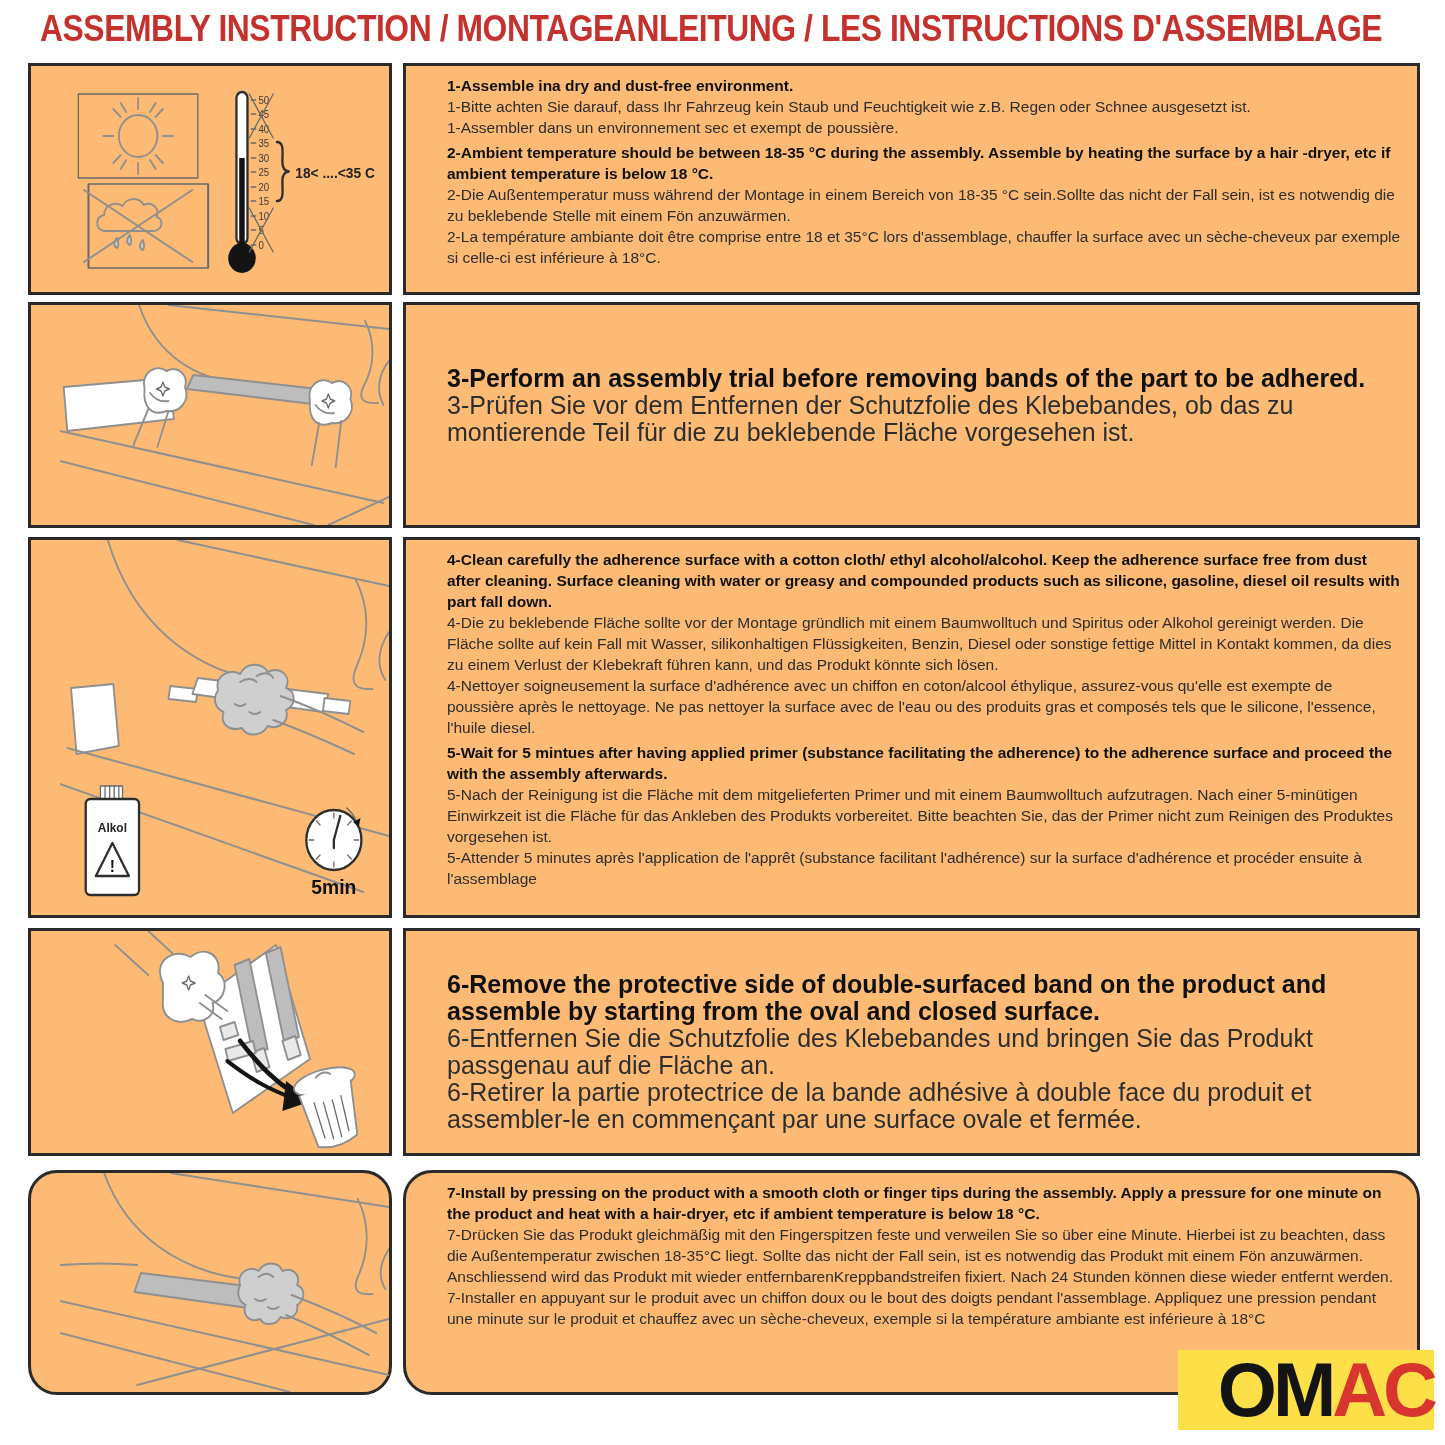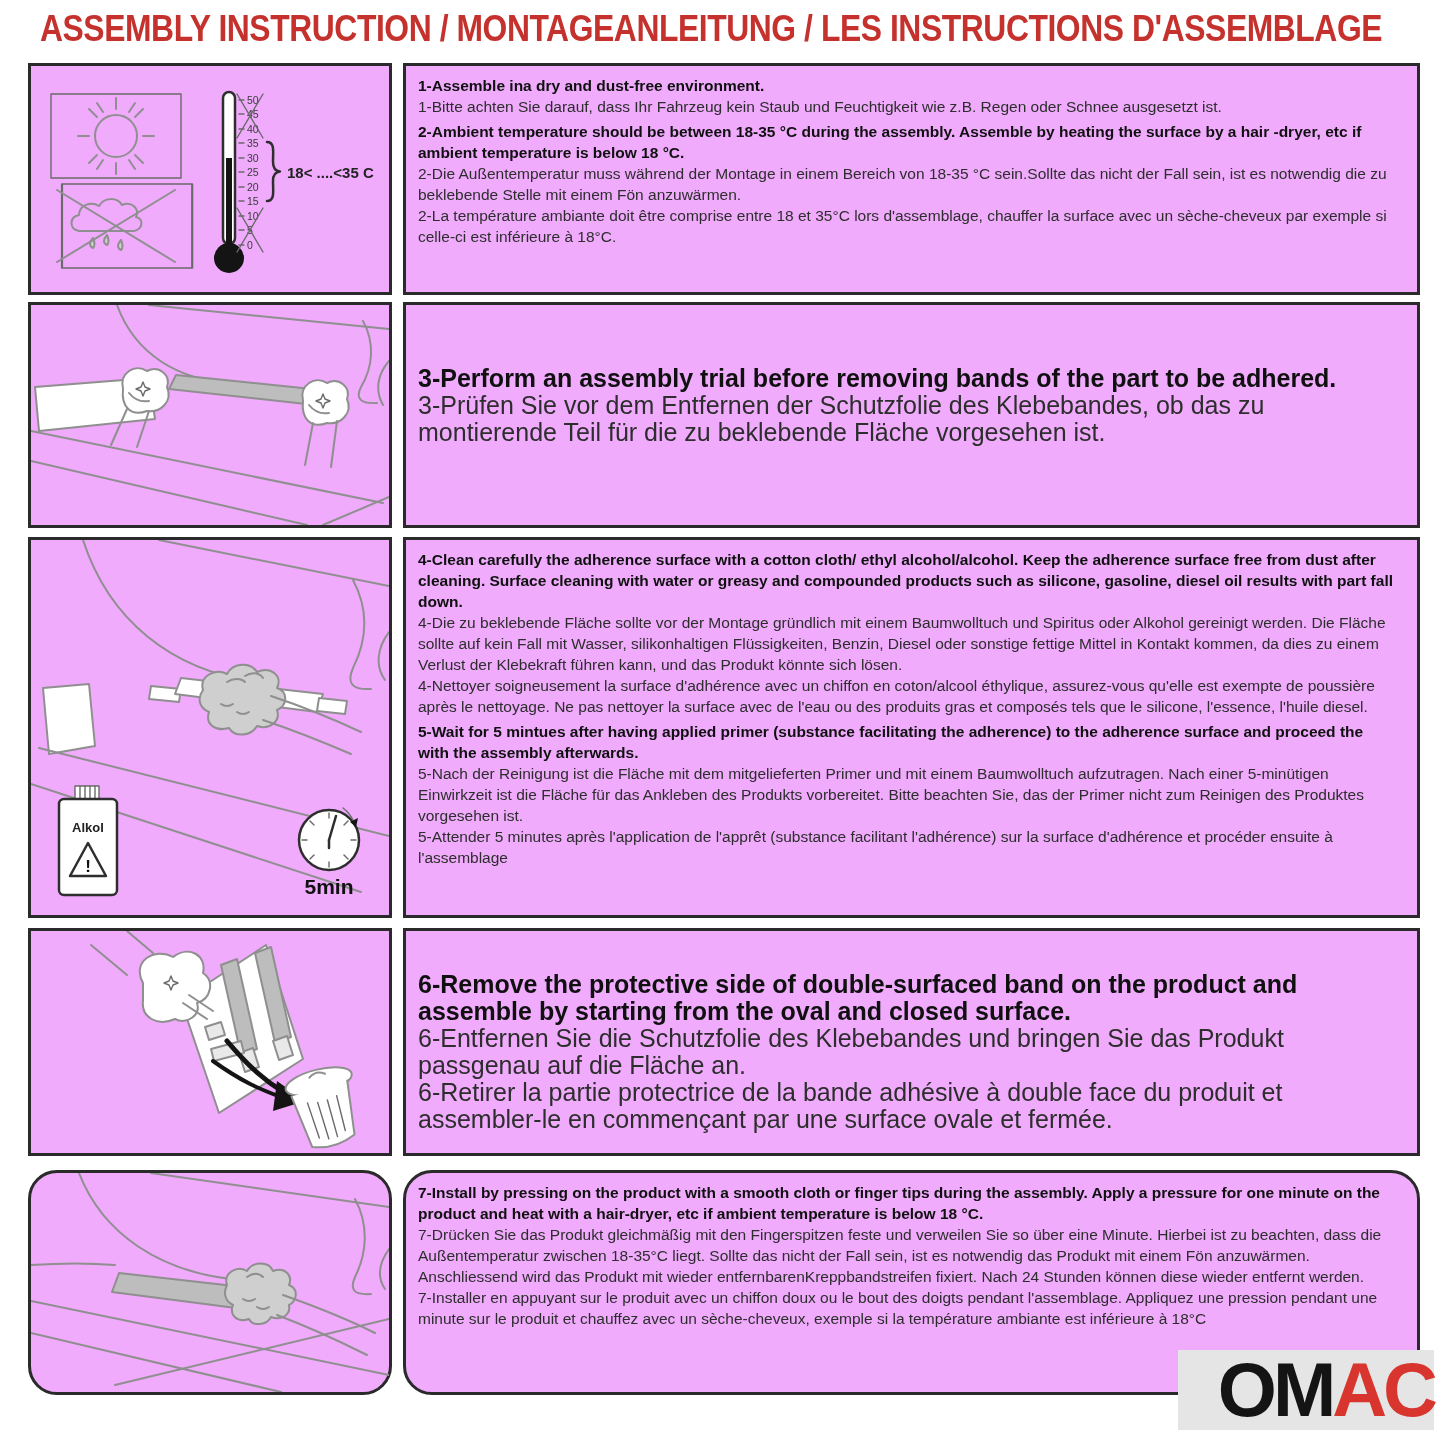--- a/index.html
+++ b/index.html
@@ -1,21 +1,21 @@
 <!DOCTYPE html>
 <html><head>
 <meta charset="utf-8">
 <style>
   html,body{margin:0;padding:0;background:#ffffff;}
   .page{position:relative;width:1445px;height:1445px;background:#fff;
         font-family:"Liberation Sans",sans-serif;overflow:hidden;}
   .title{position:absolute;left:40px;top:8px;font-size:36px;font-weight:bold;
          color:#C5322E;white-space:nowrap;letter-spacing:-.5px;
          transform:scaleX(.885);transform-origin:left center;}
-  .box{position:absolute;border:3px solid #2a2a2a;background:#f0abfc;box-sizing:border-box;}
+  .box{position:absolute;border:3px solid #2a2a2a;background:#fdba74;box-sizing:border-box;padding-left:29px;}
   .lbox{left:28px;width:364px;}
   .rbox{left:403px;width:1017px;}
   .r1{top:63px;height:232px;}
   .r2{top:302px;height:226px;}
   .r3{top:537px;height:381px;}
   .r4{top:928px;height:228px;}
   .r5{top:1170px;height:225px;border-radius:29px;}
   .txt{padding:9px 14px 6px 12px;font-size:15.5px;line-height:21px;color:#2d2d2d;}
   .txt p{margin:0;max-width:980px;}
   .txt p.b{font-weight:bold;color:#101010;}
@@ -33,21 +33,21 @@
   .illus .filllight{fill:#cfcfcf;}
   .illus .filltab{fill:#e9e9e9;}
   .illus .fillwhite{fill:#ffffff;}
   .illus .black{fill:#141414;stroke:none;}
   .illus text{stroke:none;fill:#222;font-family:"Liberation Sans",sans-serif;}
   .illus .num{font-size:10.5px;fill:#3a3a3a;}
   .illus .lab{font-size:15px;font-weight:bold;fill:#222;}
   .illus .lab2{font-size:13px;font-weight:bold;fill:#222;}
   .illus .lab3{font-size:21px;font-weight:bold;fill:#111;}
   .illus .bang{font-size:17px;font-weight:bold;fill:#111;}
-  .logo{position:absolute;left:1178px;top:1350px;width:256px;height:80px;background:#e5e5e5;
+  .logo{position:absolute;left:1178px;top:1350px;width:256px;height:80px;background:#fde047;
         display:flex;align-items:center;justify-content:flex-end;z-index:5;}
   .logo-text{font-size:76px;font-weight:bold;letter-spacing:-4px;line-height:1;white-space:nowrap;}
   .logo-black{color:#141414;}
   .logo-red{color:#D8352E;}
 </style>
 </head>
 <body>
 
 <div class="page">
 
@@ -112,20 +112,21 @@
         <line x1="232" y1="142" x2="206" y2="186" class="thin"></line>
         <path d="M236,76 C244,76 242,86 242,96 C242,102 244,105 249,105.5 C244,106 242,109 242,115 C242,125 244,135 236,135" class="dark"></path>
         <text x="256" y="112" class="lab">18&lt; ....&lt;35 C</text>
       </g>
     </svg>
   </div>
   <div class="box rbox r1">
     <div class="txt">
       <p class="b">1-Assemble ina dry and dust-free environment.</p>
       <p>1-Bitte achten Sie darauf, dass Ihr Fahrzeug kein Staub und Feuchtigkeit wie z.B. Regen oder Schnee ausgesetzt ist.</p>
+      <p>1-Assembler dans un environnement sec et exempt de poussière.</p>
       <p class="b gap">2-Ambient temperature should be between 18-35 °C  during the assembly. Assemble by heating the surface by a hair -dryer, etc if ambient temperature is below 18 °C.</p>
       <p>2-Die Außentemperatur muss während der Montage in einem Bereich von 18-35 °C  sein.Sollte das nicht der Fall sein, ist es notwendig die zu beklebende Stelle mit einem Fön anzuwärmen.</p>
       <p>2-La température ambiante doit être comprise entre 18 et 35°C lors d'assemblage, chauffer la surface avec un sèche-cheveux par exemple si celle-ci est inférieure à 18°C.</p>
     </div>
   </div>
 
   <div class="box lbox r2">
     <svg class="illus" viewBox="0 0 358 220" preserveAspectRatio="none">
       <path d="M86,0 C105,52 150,74 196,78"></path>
       <path d="M118,0 L358,24"></path>

